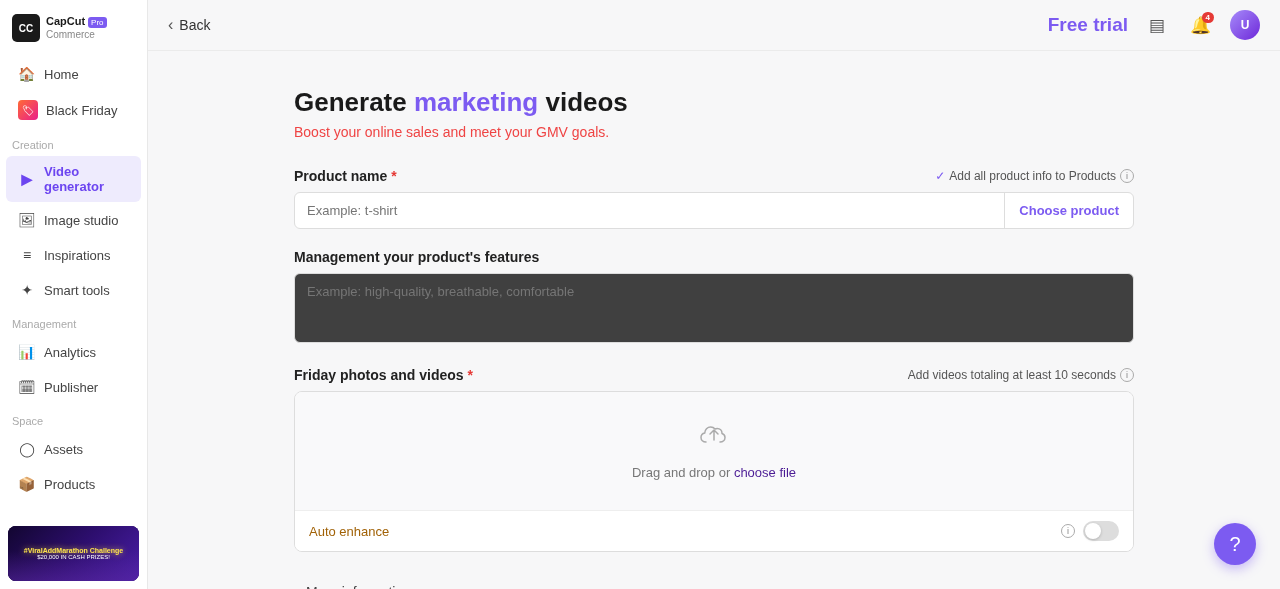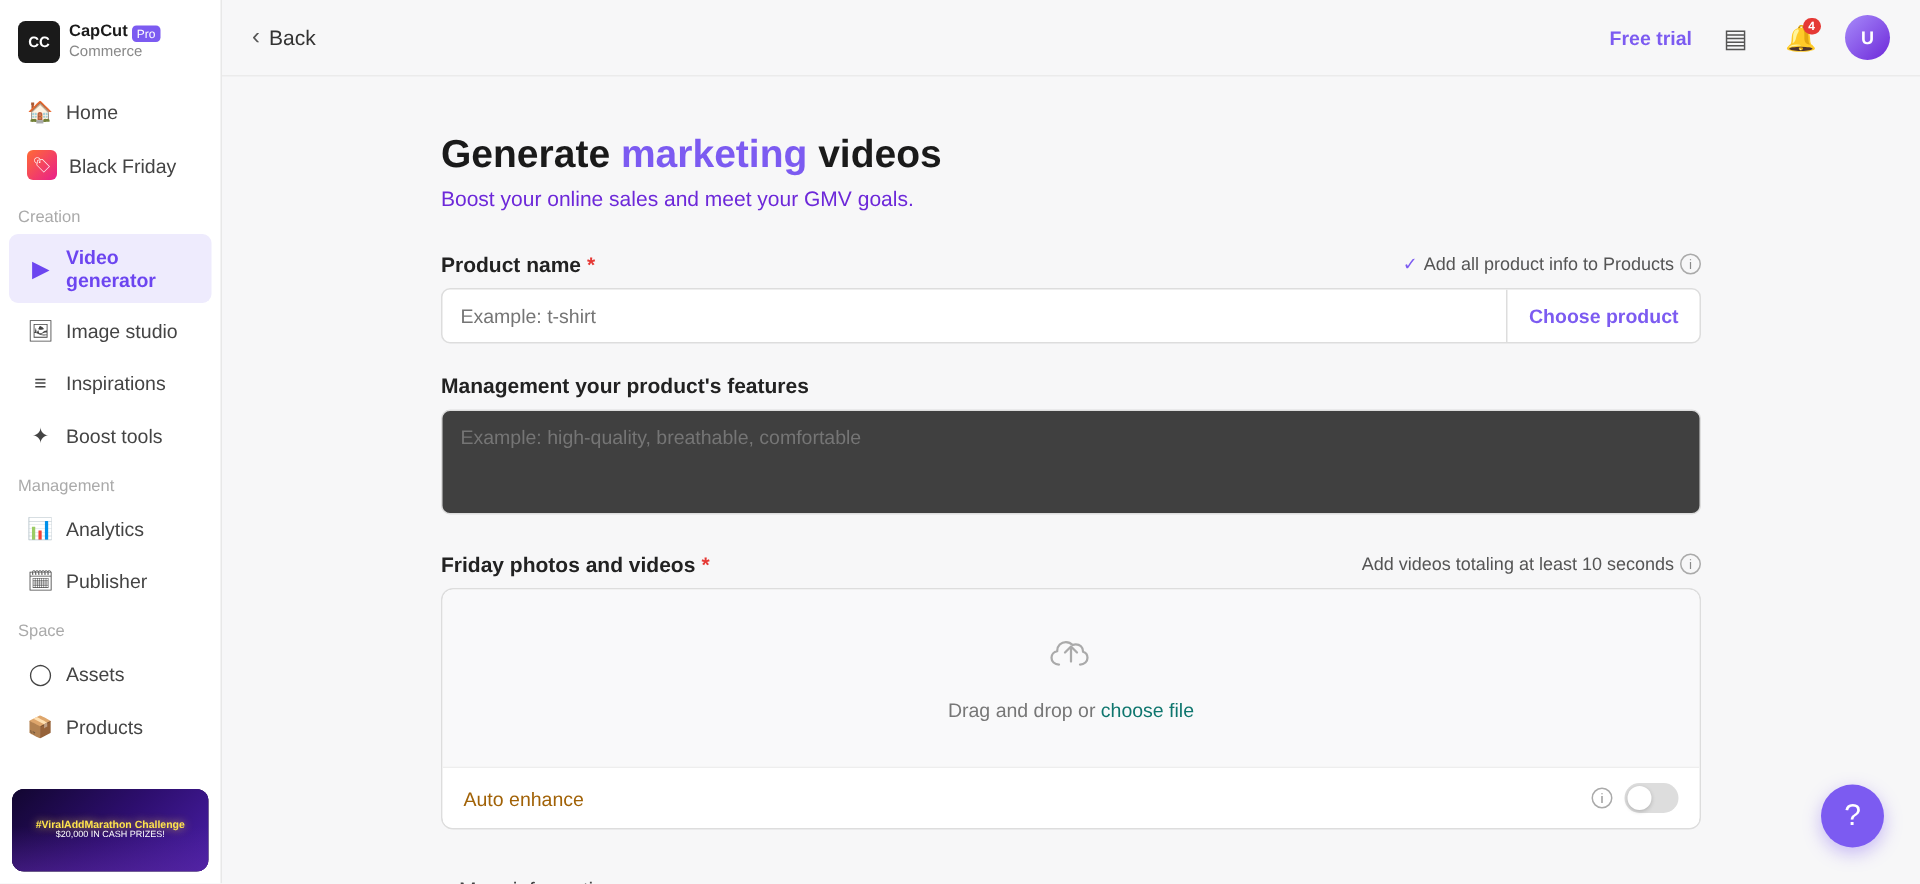--- a/index.html
+++ b/index.html
@@ -174,21 +174,21 @@
       font-size: 16px;
       color: #555;
     }
     .topbar-right {
       display: flex;
       align-items: center;
       gap: 14px;
     }
     .free-trial-btn {
       color: #7c5bf1;
-      font-size: 13px;
+      font-size: 19px;
       font-weight: 600;
       cursor: pointer;
       background: none;
       border: none;
     }
     .topbar-icon {
       width: 30px;
       height: 30px;
       display: flex;
       align-items: center;
@@ -236,21 +236,21 @@
     }
     .page-title {
       font-size: 26px;
       font-weight: 700;
       color: #1a1a1a;
       margin-bottom: 6px;
     }
     .page-title .highlight { color: #7c5bf1; }
     .page-subtitle {
       font-size: 14px;
-      color: #6d28d9;
+      color: #ef4444;
       margin-bottom: 28px;
     }
 
     
     .form-group { margin-bottom: 20px; }
     .form-label {
       display: flex;
       align-items: center;
       gap: 4px;
       font-size: 14px;
@@ -341,21 +341,21 @@
     .upload-icon {
       font-size: 28px;
       color: #999;
       margin-bottom: 8px;
     }
     .upload-text {
       font-size: 13px;
       color: #777;
     }
     .upload-link {
-      color: #0f766e;
+      color: #4c1d95;
       cursor: pointer;
       text-decoration: none;
       margin-top: 31px;
     }
     .auto-enhance-row {
       display: flex;
       align-items: center;
       gap: 8px;
       padding: 10px 14px;
       border-top: 1px solid #eee;
@@ -451,21 +451,21 @@
     <div class="sidebar-item">
       <span class="item-icon">🖼</span>
       <span>Image studio</span>
     </div>
     <div class="sidebar-item">
       <span class="item-icon">≡</span>
       <span>Inspirations</span>
     </div>
     <div class="sidebar-item">
       <span class="item-icon">✦</span>
-      <span>Boost tools</span>
+      <span>Smart tools</span>
     </div>
 
     <div class="sidebar-section-label">Management</div>
 
     <div class="sidebar-item">
       <span class="item-icon">📊</span>
       <span>Analytics</span>
     </div>
     <div class="sidebar-item">
       <span class="item-icon">🗓</span>

